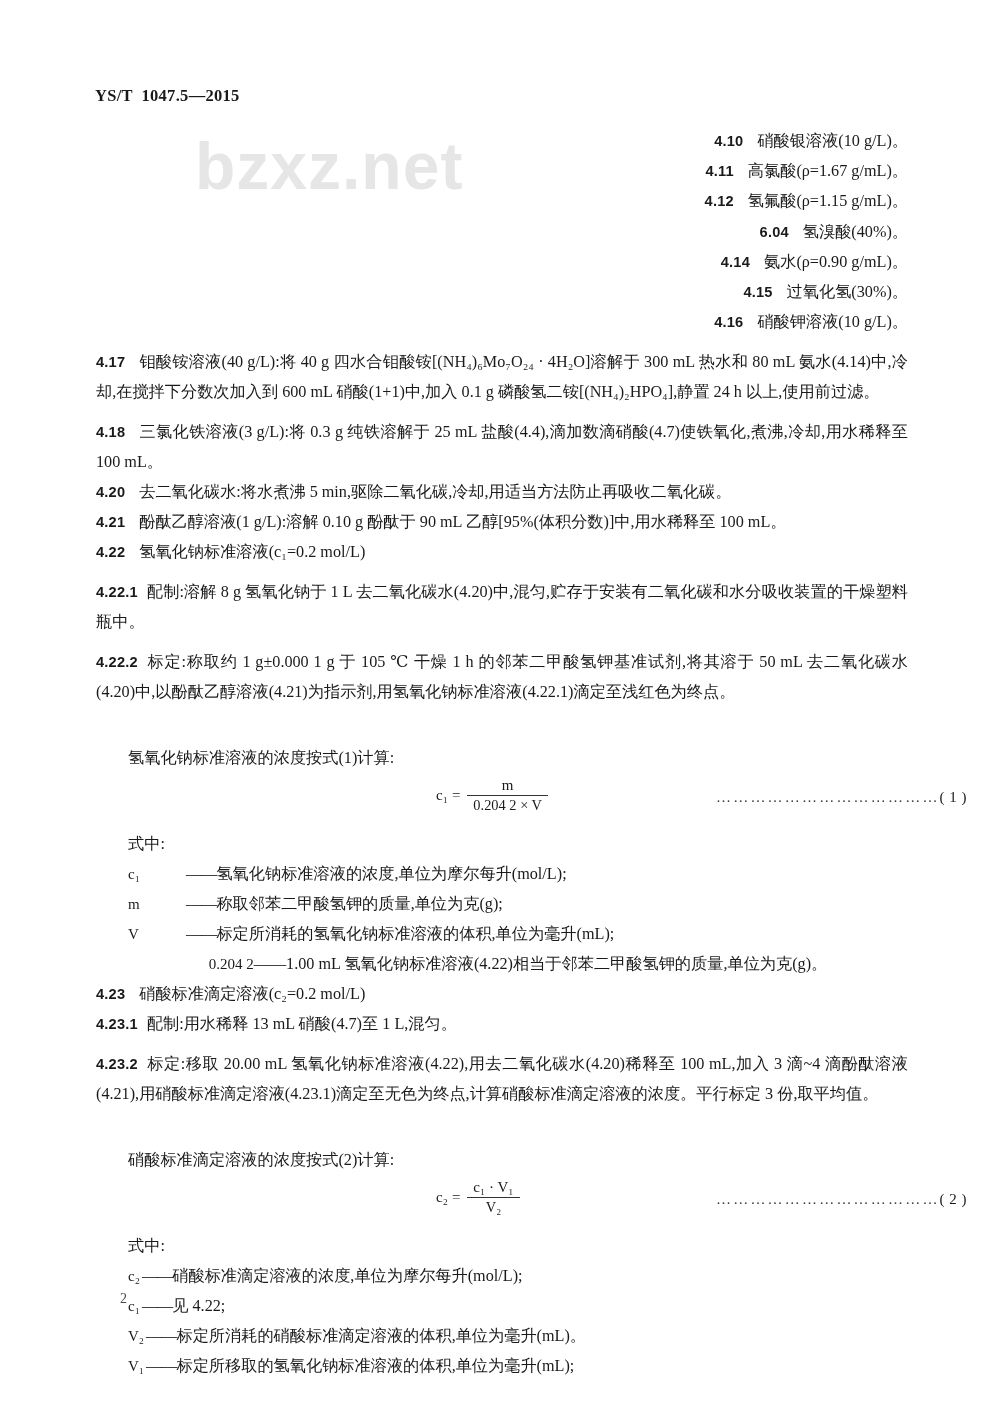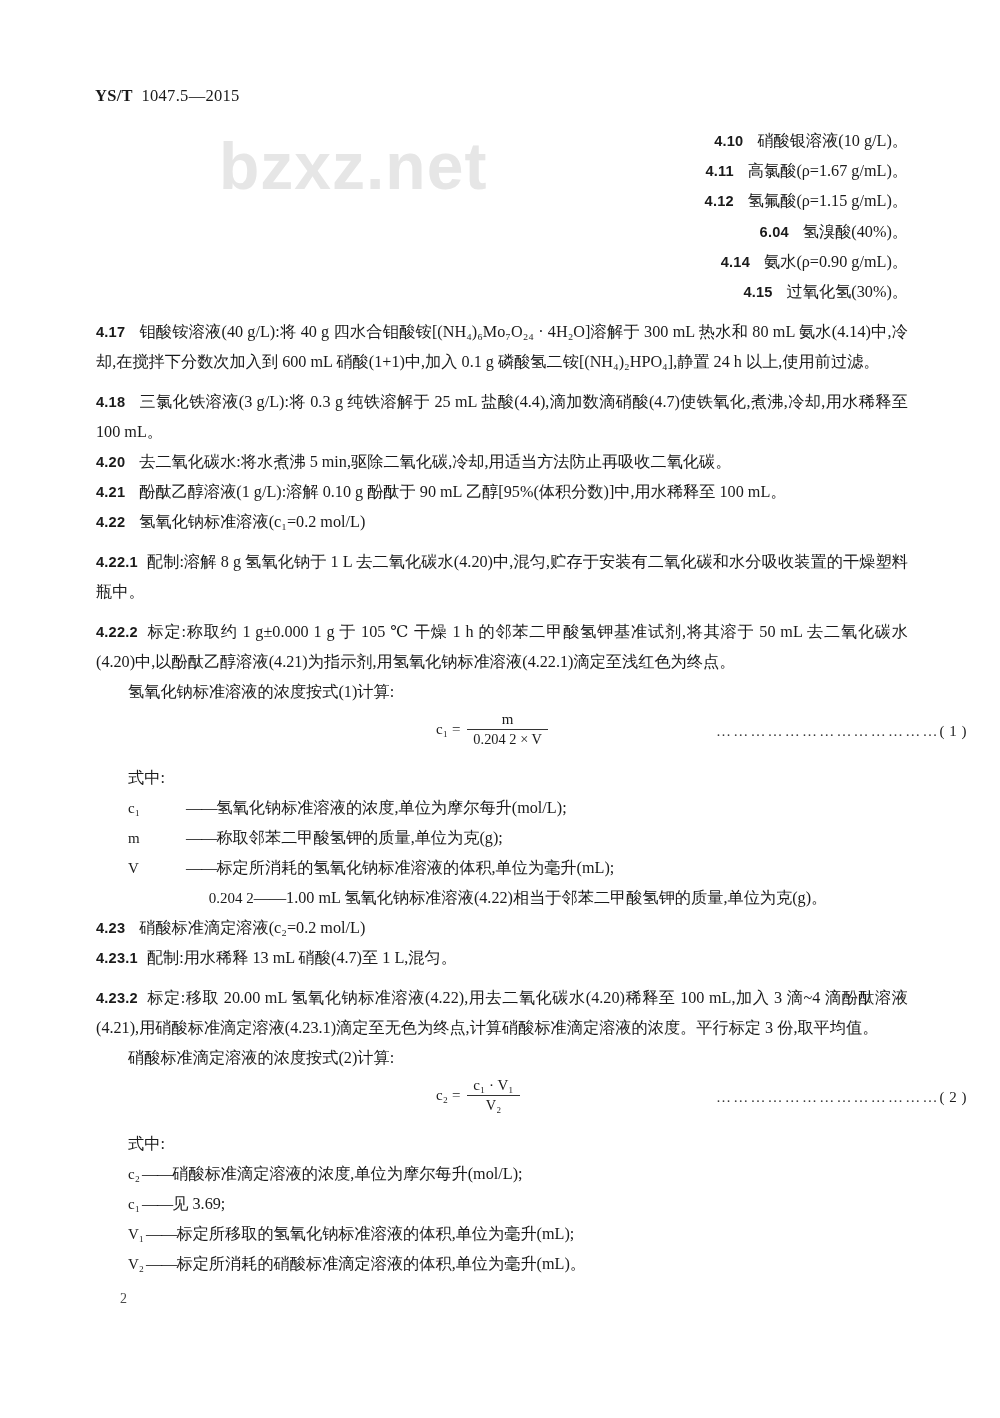--- a/index.html
+++ b/index.html
@@ -24,34 +24,33 @@
     left: 195px;
     top: 128px;
     font-family: "Liberation Sans", sans-serif;
     font-weight: 700;
     font-size: 66px;
     letter-spacing: 1px;
     color: #e6e6e6;
     user-select: none;
     z-index: 0;
     white-space: nowrap;
-    margin-left: 24px;
   }
   
   .std-header {
     position: absolute;
     left: 95px;
     top: 86px;
     font-family: "Liberation Serif", serif;
     font-size: 16.5px;
     font-weight: 700;
     letter-spacing: 0.3px;
     z-index: 2;
   }
-  .std-header .num { font-weight: 400; text-align: right; }
+  .std-header .num { font-weight: 700; text-align: right; }
 
   
   .content {
     position: absolute;
     left: 96px;
     top: 126px;
     width: 812px;
     z-index: 2;
   }
 
@@ -75,21 +74,21 @@
     font-family: "Liberation Sans", sans-serif;
     font-weight: 700;
     font-size: 14.6px;
     letter-spacing: 0.2px;
   }
   .no-gap { display: inline-block; width: 14px; }
   .no-gap-sm { display: inline-block; width: 9px; }
   .num-t { font-family: "Liberation Serif", serif; font-size: 15px; }
 
   .blk { margin-top: 10px; }
-  .indent { text-indent: 32px; }
+  .indent { text-indent: 32px; margin-top: 36px; }
 
   
   .formula-row {
     position: relative;
     height: 50px;
     margin: 4px 0 2px 0;
   }
   .formula {
     position: absolute;
     left: 340px;
@@ -197,20 +196,23 @@
       <span class="no">4.12</span><span class="no-gap"></span><span class="cn">氢氟酸(ρ=1.15 g/mL)。</span>
     </div>
     <div class="clause-line">
       <span class="no">6.04</span><span class="no-gap"></span><span class="cn">氢溴酸(40%)。</span>
     </div>
     <div class="clause-line">
       <span class="no">4.14</span><span class="no-gap"></span><span class="cn">氨水(ρ=0.90 g/mL)。</span>
     </div>
     <div class="clause-line">
       <span class="no">4.15</span><span class="no-gap"></span><span class="cn">过氧化氢(30%)。</span>
+    </div>
+    <div class="clause-line">
+      <span class="no">4.16</span><span class="no-gap"></span><span class="cn">硝酸钾溶液(10 g/L)。</span>
     </div>
 
     <div class="para blk">
       <span class="no">4.17</span><span class="no-gap"></span><span class="cn">钼酸铵溶液(40 g/L):将 40 g 四水合钼酸铵[(NH₄)₆Mo₇O₂₄ · 4H₂O]溶解于 300 mL 热水和 80 mL 氨水(4.14)中,冷却,在搅拌下分数次加入到 600 mL 硝酸(1+1)中,加入 0.1 g 磷酸氢二铵[(NH₄)₂HPO₄],静置 24 h 以上,使用前过滤。</span>
     </div>
 
     <div class="para blk">
       <span class="no">4.18</span><span class="no-gap"></span><span class="cn">三氯化铁溶液(3 g/L):将 0.3 g 纯铁溶解于 25 mL 盐酸(4.4),滴加数滴硝酸(4.7)使铁氧化,煮沸,冷却,用水稀释至 100 mL。</span>
     </div>
 
@@ -293,26 +295,26 @@
       <div class="eqnum">
         <span class="leader">…………………………………</span><span>( 2 )</span>
       </div>
     </div>
 
     <div class="where-head">式中:</div>
     <div class="def">
       <span class="sym narrow">c₂</span><span class="dash">——</span><span class="cn">硝酸标准滴定溶液的浓度,单位为摩尔每升(mol/L);</span>
     </div>
     <div class="def">
-      <span class="sym narrow">c₁</span><span class="dash">——</span><span class="cn">见 3.69;</span>
+      <span class="sym narrow">c₁</span><span class="dash">——</span><span class="cn">见 4.22;</span>
+    </div>
+    <div class="def">
+      <span class="sym narrow">V₂</span><span class="dash">——</span><span class="cn">标定所消耗的硝酸标准滴定溶液的体积,单位为毫升(mL)。</span>
     </div>
     <div class="def">
       <span class="sym narrow">V₁</span><span class="dash">——</span><span class="cn">标定所移取的氢氧化钠标准溶液的体积,单位为毫升(mL);</span>
     </div>
-    <div class="def">
-      <span class="sym narrow">V₂</span><span class="dash">——</span><span class="cn">标定所消耗的硝酸标准滴定溶液的体积,单位为毫升(mL)。</span>
-    </div>
 
   </div>
 
   <div class="pagenum">2</div>
 
 </div>
 
 </body></html>

